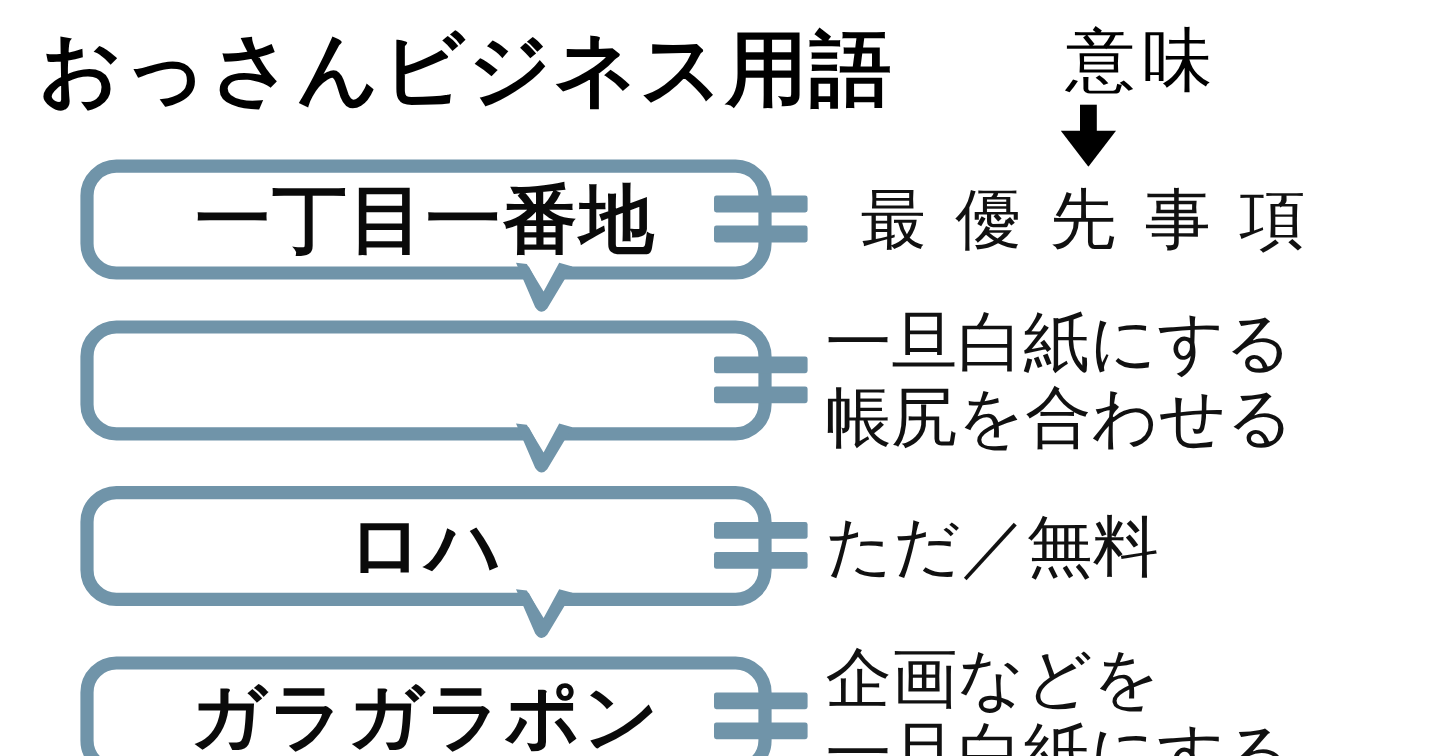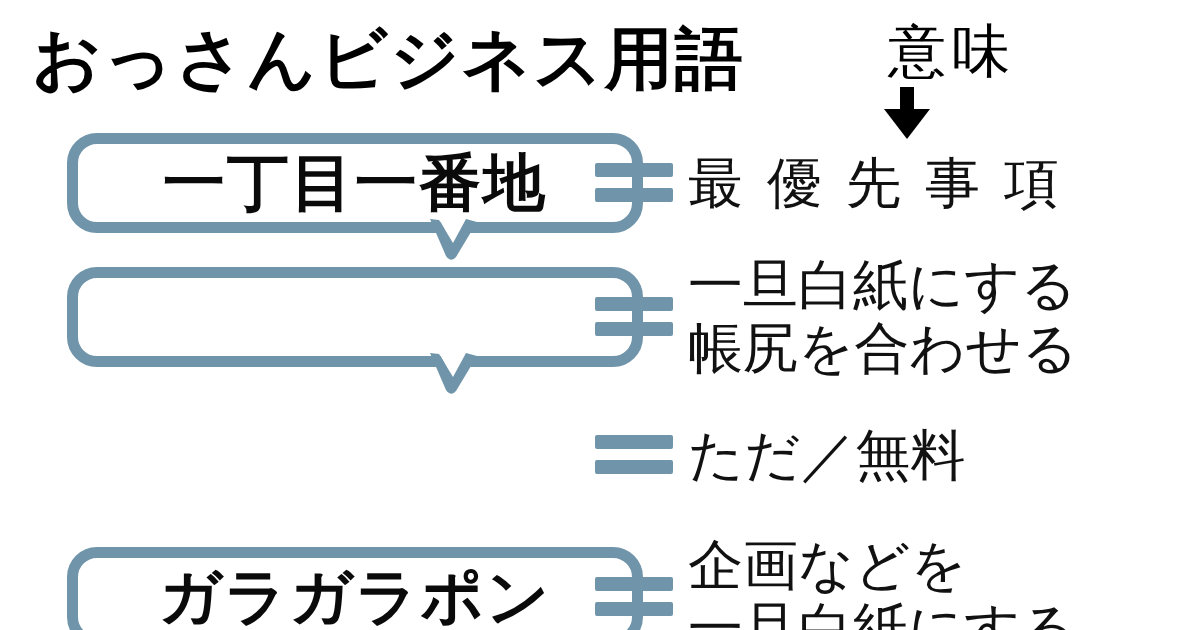--- a/index.html
+++ b/index.html
@@ -119,21 +119,21 @@
     justify-content: center;
   }
   .meaning-line {
     display: block;
     font-size: 55px;
     line-height: 63px;
     font-weight: 400;
     color: var(--meaning-ink);
     white-space: nowrap;
   }
-  .meaning-line.spread { letter-spacing: 24px; }
+  .meaning-line.spread { letter-spacing: 24px; margin-left: 29px; }
   .meaning-line:empty { display: none; }
 </style>
 </head>
 <body>
 
 <div id="canvas">
 
   <h1 class="title">おっさんビジネス用語</h1>
 
   <span class="meaning-label">意味</span>
@@ -171,20 +171,27 @@
       <div class="bar"></div>
       <div class="bar"></div>
     </div>
     <div class="meaning">
       <span class="meaning-line">一旦白紙にする</span>
       <span class="meaning-line">帳尻を合わせる</span>
     </div>
   </div>
 
   <div class="row row-3">
+    <div class="bubble">
+      <span class="term">ロハ</span>
+      <svg class="bubble-tail" viewBox="0 0 56 44" aria-hidden="true">
+        <polygon points="12,0 40,0 26,26" fill="#ffffff"></polygon>
+        <path d="M3,0 L12,1 L26,24 L39,0 L50,3 L29,38 Q24,44 19,37 Z" style="fill:var(--accent)"></path>
+      </svg>
+    </div>
     <div class="equals">
       <div class="bar"></div>
       <div class="bar"></div>
     </div>
     <div class="meaning">
       <span class="meaning-line">ただ／無料</span>
     </div>
   </div>
 
   <div class="row row-4">

